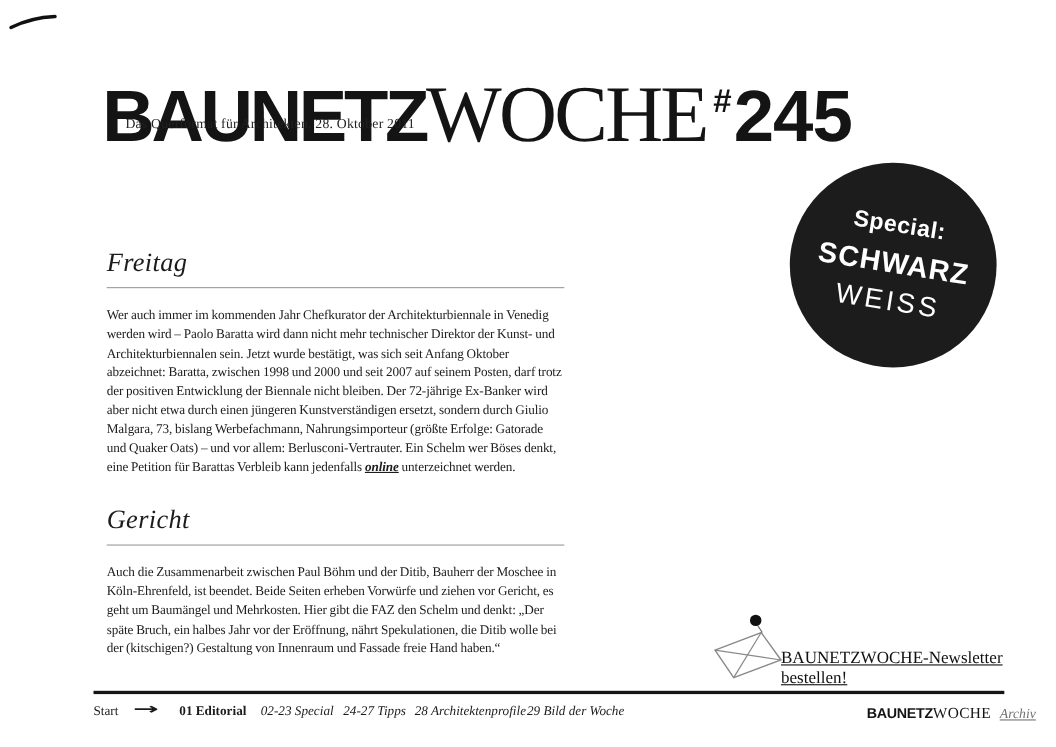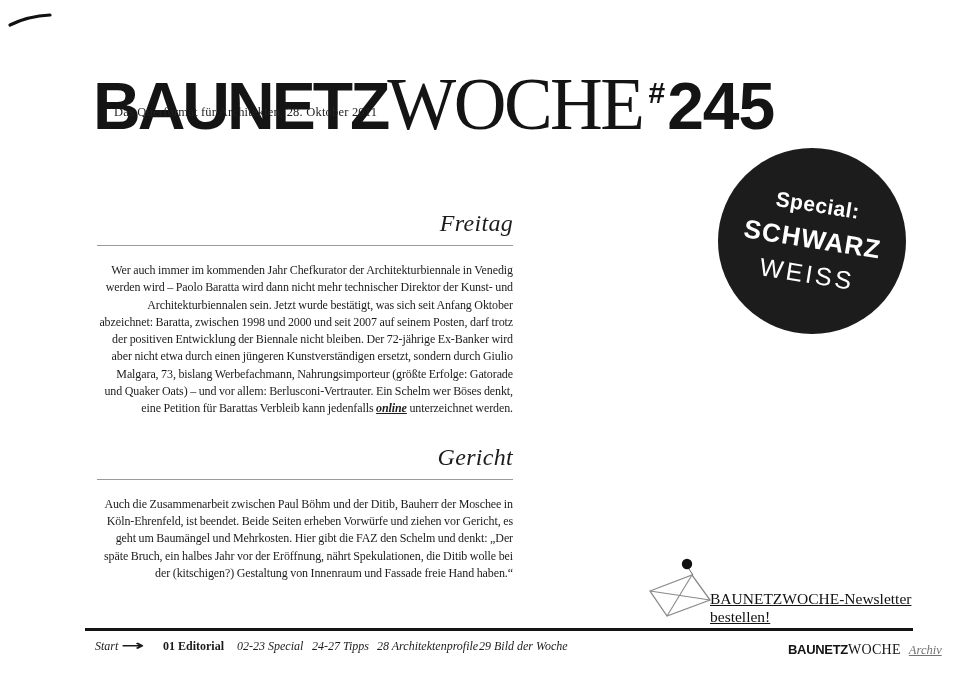--- a/index.html
+++ b/index.html
@@ -19,35 +19,35 @@
 
   
   #badge{left:718px;top:148px;width:188px;height:186px;border-radius:50%;background:#1c1c1c;
          display:flex;align-items:center;justify-content:center;}
   #badge-text{transform:rotate(9deg);text-align:center;color:#fff;font-family:"Liberation Sans",sans-serif;}
   .badge-l1{font-size:21px;font-weight:700;letter-spacing:.5px;margin-bottom:7px;}
   .badge-l2{font-size:26px;font-weight:700;letter-spacing:1px;margin-bottom:5px;}
   .badge-l3{font-size:25px;font-weight:400;letter-spacing:3px;}
 
   
-  #content{left:97px;top:210px;width:416px;text-align:right;}
+  #content{left:97px;top:226px;width:416px;}
   .section + .section{margin-top:26px;}
   .day{font-style:italic;font-weight:400;font-size:24px;margin:0;letter-spacing:.3px;color:#1c1c1c;}
   .rule{height:1px;background:#9a9a9a;margin-top:8px;}
   .body-text{font-size:12px;line-height:17.3px;letter-spacing:-.1px;word-spacing:-.3px;margin:16px 0 0 0;color:#1c1c1c;}
   .inline-link{font-weight:700;font-style:italic;text-decoration:underline;color:#1c1c1c;cursor:pointer;}
 
   
   #envelope{left:645px;top:556px;cursor:pointer;}
   #newsletter-link{left:710px;top:590px;font-size:15.5px;text-decoration:underline;color:#111;cursor:pointer;}
 
   
   #footer-line{left:85px;top:628px;width:828px;height:3px;background:#151515;}
   .f{top:639px;font-size:12px;color:#1b1b1b;white-space:nowrap;cursor:pointer;}
-  #f-start{left:95px;font-style:italic;}
+  #f-start{left:85px;}
   #f-arrow{left:121px;top:637px;font-family:"DejaVu Sans",sans-serif;font-weight:700;font-size:14px;
            transform:scaleX(2);transform-origin:left center;display:inline-block;}
   #f-editorial{left:163px;font-weight:700;}
   #f-special{left:237px;font-style:italic;}
   #f-tipps{left:312px;font-style:italic;}
   #f-profile{left:377px;font-style:italic;}
   #f-bild{left:479px;font-style:italic;}
   #f-brand{left:788px;top:640px;white-space:nowrap;}
   .fb-bold{font-family:"Liberation Sans",sans-serif;font-weight:700;font-size:13px;letter-spacing:-.3px;color:#141414;}
   .fb-serif{font-family:"Liberation Serif",serif;font-size:14px;letter-spacing:.3px;color:#141414;}

